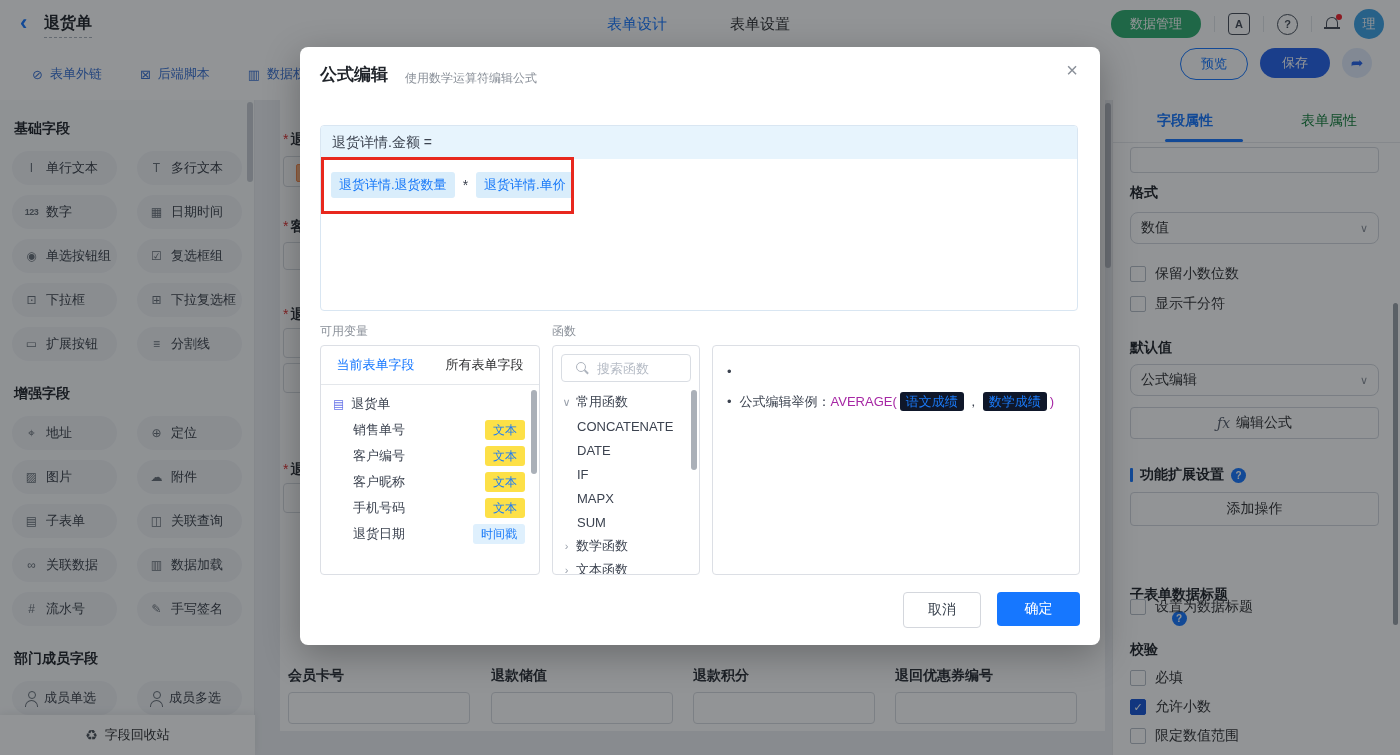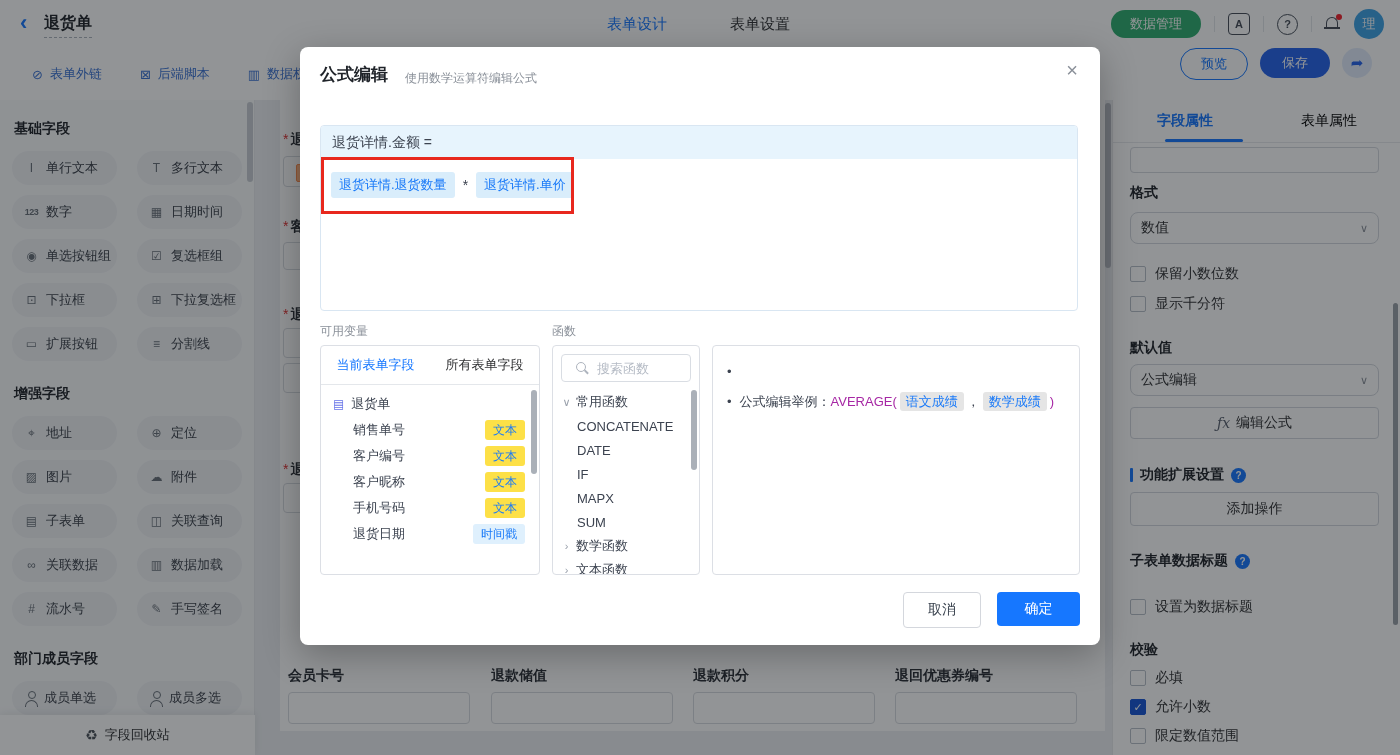--- a/index.html
+++ b/index.html
@@ -54,21 +54,21 @@
   .cv-thumb{position:absolute;right:1px;top:3px;width:6px;height:165px;border-radius:3px;background:#b7bbc2;}
   .cv-label{position:absolute;font-size:14px;font-weight:700;color:#2b2f36;white-space:nowrap;}
   .cv-label .req{color:#e03131;margin-right:2px;font-weight:400;}
   .cv-label.plain{font-weight:700;}
   .cv-input{position:absolute;background:#fff;border:1px solid #d8dbe0;border-radius:4px;box-sizing:border-box;}
   .cv-tag{position:absolute;background:#ffb380;border:1px solid #ff8c4d;border-radius:2px;}
 
   
   .inspector{position:absolute;left:1112px;top:100px;width:288px;height:655px;background:#fff;border-left:1px solid #e7e9ec;z-index:5;box-sizing:border-box;}
   .insp-tabs{position:absolute;left:0;top:0;width:288px;height:42px;display:flex;border-bottom:1px solid #e8eaed;}
-  .insp-tab{flex:1;display:flex;align-items:center;justify-content:center;font-size:14px;color:#000000;cursor:pointer;}
+  .insp-tab{flex:1;display:flex;align-items:center;justify-content:center;font-size:14px;color:#15803d;cursor:pointer;}
   .insp-tab.active{color:#1677ff;font-weight:700;}
   .insp-underline{position:absolute;left:52px;top:39px;width:78px;height:3px;background:#1677ff;border-radius:2px;}
   .cutbox{position:absolute;left:17px;top:47px;width:249px;height:26px;border:1px solid #d6d9de;border-radius:4px;box-sizing:border-box;}
   .insp-h{position:absolute;left:17px;font-size:14px;font-weight:700;color:#1f2329;}
   .selbox{position:absolute;left:17px;width:249px;height:32px;border:1px solid #d4d8de;border-radius:8px;box-sizing:border-box;display:flex;align-items:center;padding:0 10px;font-size:14px;color:#303133;cursor:pointer;}
   .selbox .caret{margin-left:auto;color:#8a9099;font-size:11px;}
   .cbrow{position:absolute;left:17px;display:flex;align-items:center;gap:9px;font-size:14px;color:#303133;cursor:pointer;}
   .cbox{width:16px;height:16px;border:1px solid #b9bfc9;border-radius:2px;background:#fff;box-sizing:border-box;flex:none;display:flex;align-items:center;justify-content:center;}
   .cbox.on{background:#1655d6;border-color:#1655d6;color:#fff;font-size:11px;}
   .insp-btn{position:absolute;left:17px;width:249px;border:1px solid #d4d8de;border-radius:4px;background:#fff;display:flex;align-items:center;justify-content:center;font-size:14px;color:#303133;cursor:pointer;box-sizing:border-box;}
@@ -115,21 +115,21 @@
   .searchbox input::placeholder{color:#b4bac4;}
   .frow{height:24px;display:flex;align-items:center;font-size:13px;color:#3c4350;cursor:pointer;}
   .frow .chev{color:#99a0ab;font-size:11px;margin:0 5px 0 9px;width:9px;text-align:center;}
   .frow.fitem{padding-left:24px;}
   .f-thumb{position:absolute;right:2px;top:44px;width:6px;height:80px;border-radius:3px;background:#aab0b8;}
   .hpanel{left:412px;width:368px;padding:15px 14px;box-sizing:border-box;}
   .hrow{display:flex;gap:8px;font-size:13px;color:#3c4350;line-height:21px;margin-bottom:8px;align-items:flex-start;}
   .hrow .bul{color:#3c4350;}
   .hl2{line-height:24px;}
   .purple{color:#a626a4;}
-  .hchip{background:#e5e5e5;color:#1a7af8;padding:2px 6px;border-radius:3px;margin:0 3px;}
+  .hchip{background:#0f172a;color:#1a7af8;padding:2px 6px;border-radius:3px;margin:0 3px;}
   .m-cancel{position:absolute;left:603px;top:545px;width:76px;height:34px;border:1px solid #d4d7dd;border-radius:4px;background:#fff;color:#38414d;font-size:14px;display:flex;align-items:center;justify-content:center;cursor:pointer;}
   .m-ok{position:absolute;left:697px;top:545px;width:83px;height:34px;border-radius:4px;background:#1677ff;color:#fff;font-size:14px;display:flex;align-items:center;justify-content:center;cursor:pointer;}
 </style>
 </head>
 <body>
 
 <div class="stage">
 
   <div class="topbar">
     <span class="back">‹</span>
@@ -343,21 +343,21 @@
 
     <div class="secthead" style="top:366px;">
       <span class="bluebar"></span>
       <span class="t">功能扩展设置</span>
       <span class="qcirc">?</span>
     </div>
     <div class="insp-btn" style="top:392px;height:34px;">
       <span>添加操作</span>
     </div>
 
-    <div class="secthead" style="top:452px;">
+    <div class="secthead" style="top:486px;flex-direction:column;">
       <span class="t">子表单数据标题</span>
       <span class="qcirc">?</span>
     </div>
     <div class="cbrow" style="top:498px;">
       <span class="cbox"></span>
         <span>设置为数据标题</span>
     </div>
 
     <div class="insp-h" style="top:541px;">校验</div>
     <div class="cbrow" style="top:569px;">

